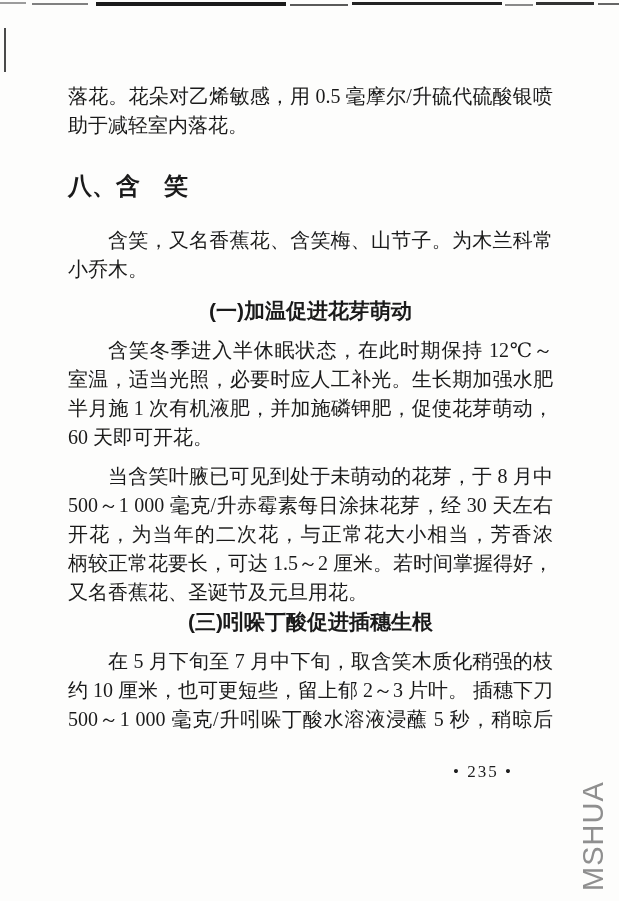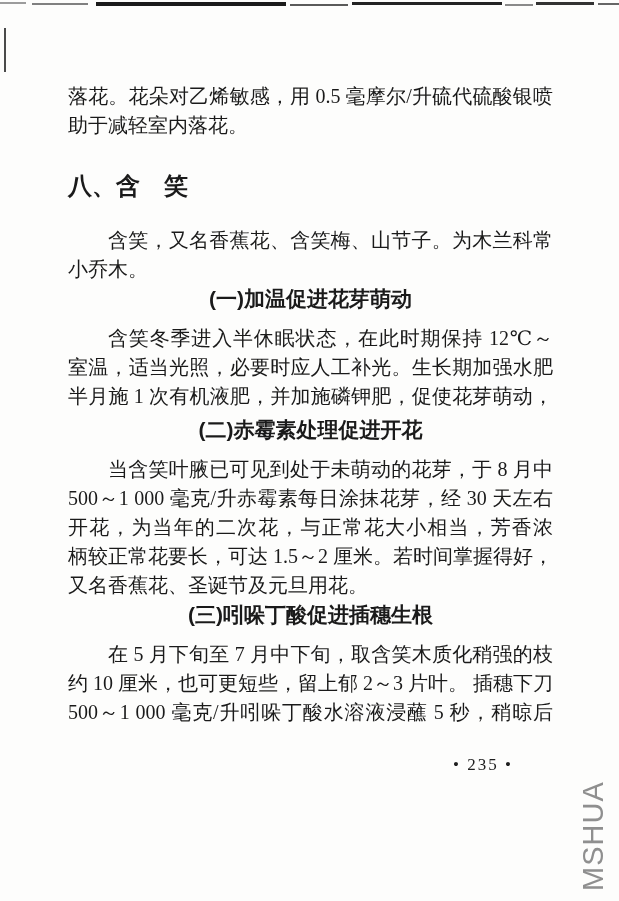--- a/index.html
+++ b/index.html
@@ -60,21 +60,21 @@
   }
   .intro-para { margin-top: 23px; }
   .section-heading {
     font-size: 21px;
     line-height: 30px;
     height: 30px;
     font-weight: bold;
     text-align: center;
     font-family: "Liberation Sans", "DejaVu Sans", sans-serif;
   }
-  .sh1 { margin-top: 0; }
+  .sh1 { margin-top: 12px; }
   .para1 { margin-top: 10px; }
   .sh2 { margin-top: 4px; }
   .para2 { margin-top: 10px; }
   .sh3 { }
   .para3 { margin-top: 10px; }
 
   .page-number {
     margin-top: 27px;
     font-size: 17px;
     line-height: 22px;
@@ -127,23 +127,23 @@
     <div class="intro-para">
       <div class="bline just indent">含笑，又名香蕉花、含笑梅、山节子。为木兰科常绿灌木或</div>
       <div class="bline">小乔木。</div>
     </div>
 
     <div class="section-heading sh1">(一)加温促进花芽萌动</div>
     <div class="para1">
       <div class="bline just indent">含笑冬季进入半休眠状态，在此时期保持 12℃～18℃的</div>
       <div class="bline just">室温，适当光照，必要时应人工补光。生长期加强水肥管理，每</div>
       <div class="bline just">半月施 1 次有机液肥，并加施磷钾肥，促使花芽萌动，约 50～</div>
+      <div class="bline">60 天即可开花。</div>
     </div>
 
-    <div class="section-heading sh2">(二)赤霉素处理促进开花</div>
     <div class="para2">
       <div class="bline just indent">当含笑叶腋已可见到处于未萌动的花芽，于 8 月中旬用</div>
       <div class="bline just">500～1 000 毫克/升赤霉素每日涂抹花芽，经 30 天左右即可</div>
       <div class="bline just">开花，为当年的二次花，与正常花大小相当，芳香浓郁，惟独花</div>
       <div class="bline just">柄较正常花要长，可达 1.5～2 厘米。若时间掌握得好，此处理</div>
       <div class="bline">又名香蕉花、圣诞节及元旦用花。</div>
     </div>
 
     <div class="section-heading sh3">(三)吲哚丁酸促进插穗生根</div>
     <div class="para3">

